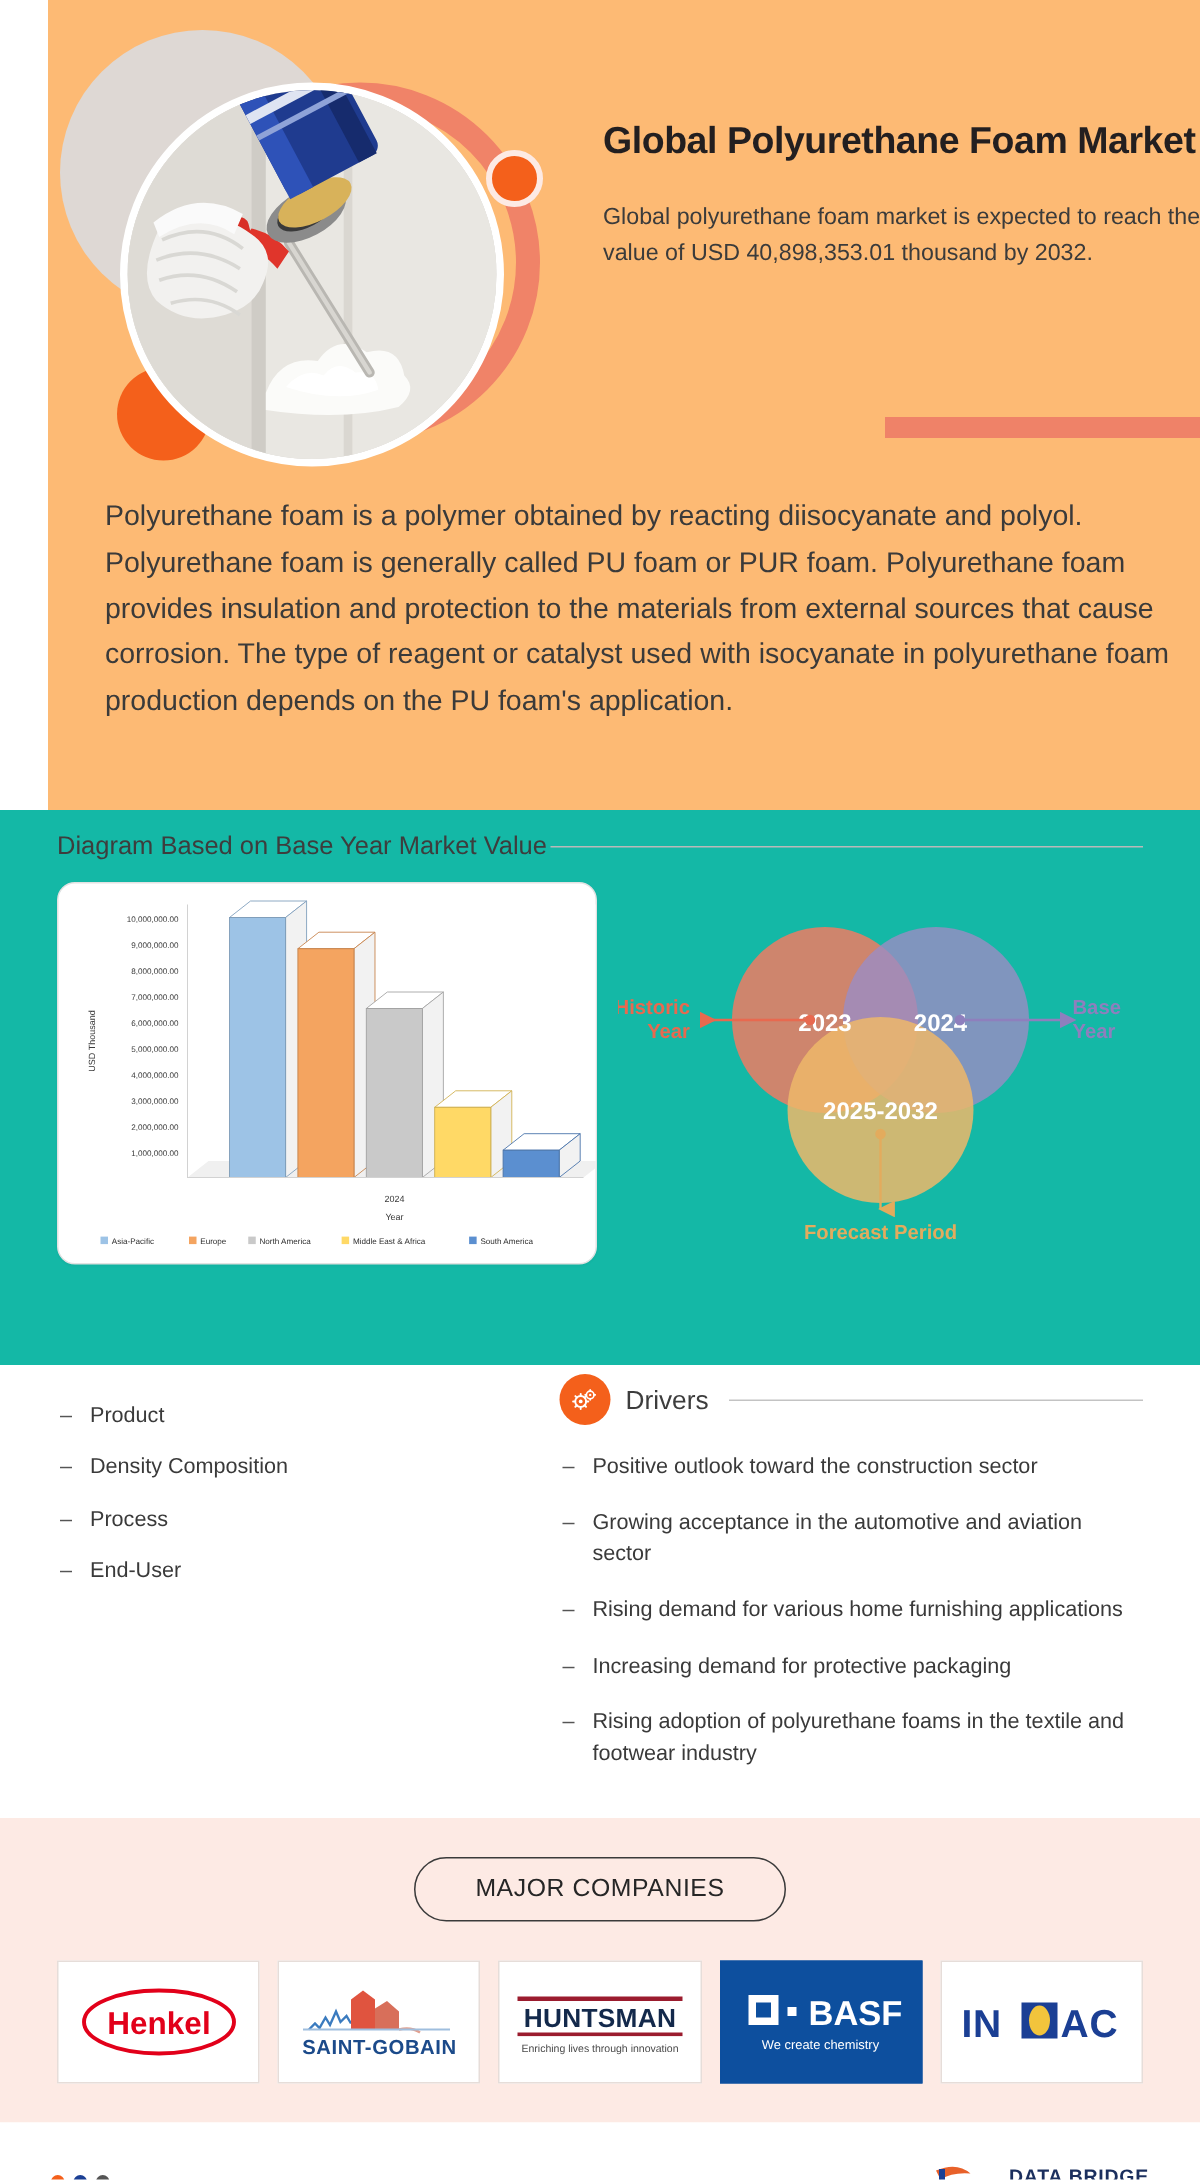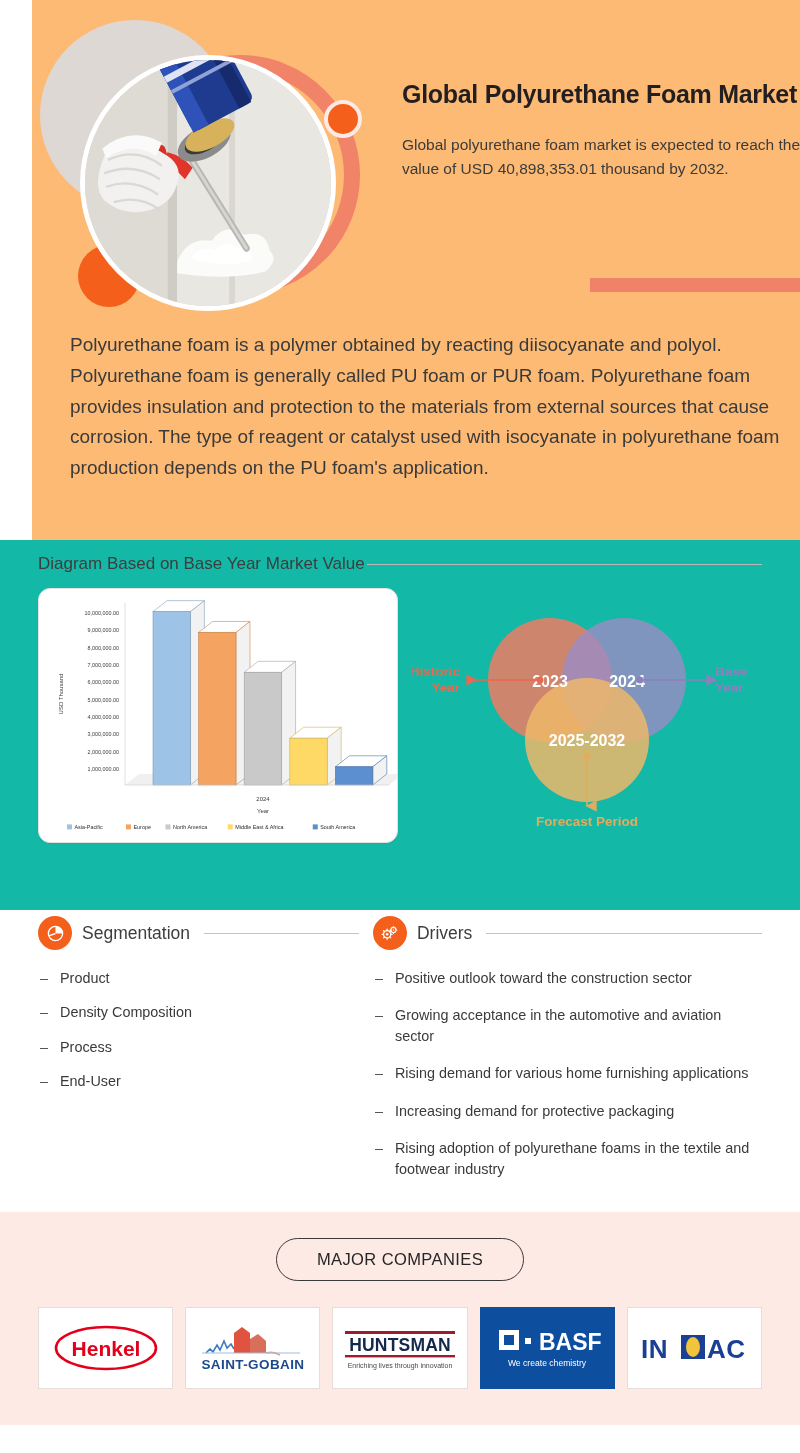--- a/index.html
+++ b/index.html
@@ -100,21 +100,21 @@
     position:relative; padding-left:22px; margin-bottom:14px;
     font-size:14.4px; line-height:1.42; color:#3a3a3a;
   }
   ul.bullets li::before {
     content:"–"; position:absolute; left:2px; top:0; color:#555;
   }
   .col-drv ul.bullets li { margin-bottom:17px; }
 
   
   .companies {
-    background:#fdeae4; padding:26px 38px 36px 38px; margin-top:16px;
+    background:#fdeae4; padding:26px 38px 26px 38px; margin-top:16px;
   }
   .pill-wrap { display:flex; justify-content:center; }
   .pill {
     border:1.5px solid #3a3a3a; border-radius:30px;
     padding:11px 40px; font-size:16.5px; letter-spacing:0.4px; color:#262626;
     background:transparent;
   }
   .logo-row { display:flex; gap:12px; margin-top:26px; justify-content:center; }
   .logo-card {
     width:137px; height:82px; background:#fff; border:1px solid #e6ddd9;
@@ -305,31 +305,20 @@
           <circle cx="175" cy="168" r="3.5" fill="#e3ab5d"></circle>
           <text x="175" y="238" font-family="Liberation Sans, sans-serif" font-size="13.5" font-weight="bold" fill="#e3ab5d" text-anchor="middle">Forecast Period</text>
         </svg>
       </div>
     </div>
   </div>
 
   <div class="lists">
 
     <div class="col-seg">
-      <div class="list-head">
-        <span class="badge">
-          <svg width="19" height="19" viewBox="0 0 24 24">
-            <circle cx="12" cy="12" r="9" fill="none" stroke="#ffffff" stroke-width="1.7"></circle>
-            <path d="M12 12 L12 3 A9 9 0 0 1 21 12 Z" fill="#ffffff"></path>
-            <path d="M12 12 L3.6 15" stroke="#ffffff" stroke-width="1.7"></path>
-          </svg>
-        </span>
-        <span class="list-head-label">Segmentation</span>
-        <span class="list-head-rule"></span>
-      </div>
       <ul class="bullets">
         <li>Product</li>
         <li>Density Composition</li>
         <li>Process</li>
         <li>End-User</li>
       </ul>
     </div>
 
     <div class="col-drv">
       <div class="list-head">

